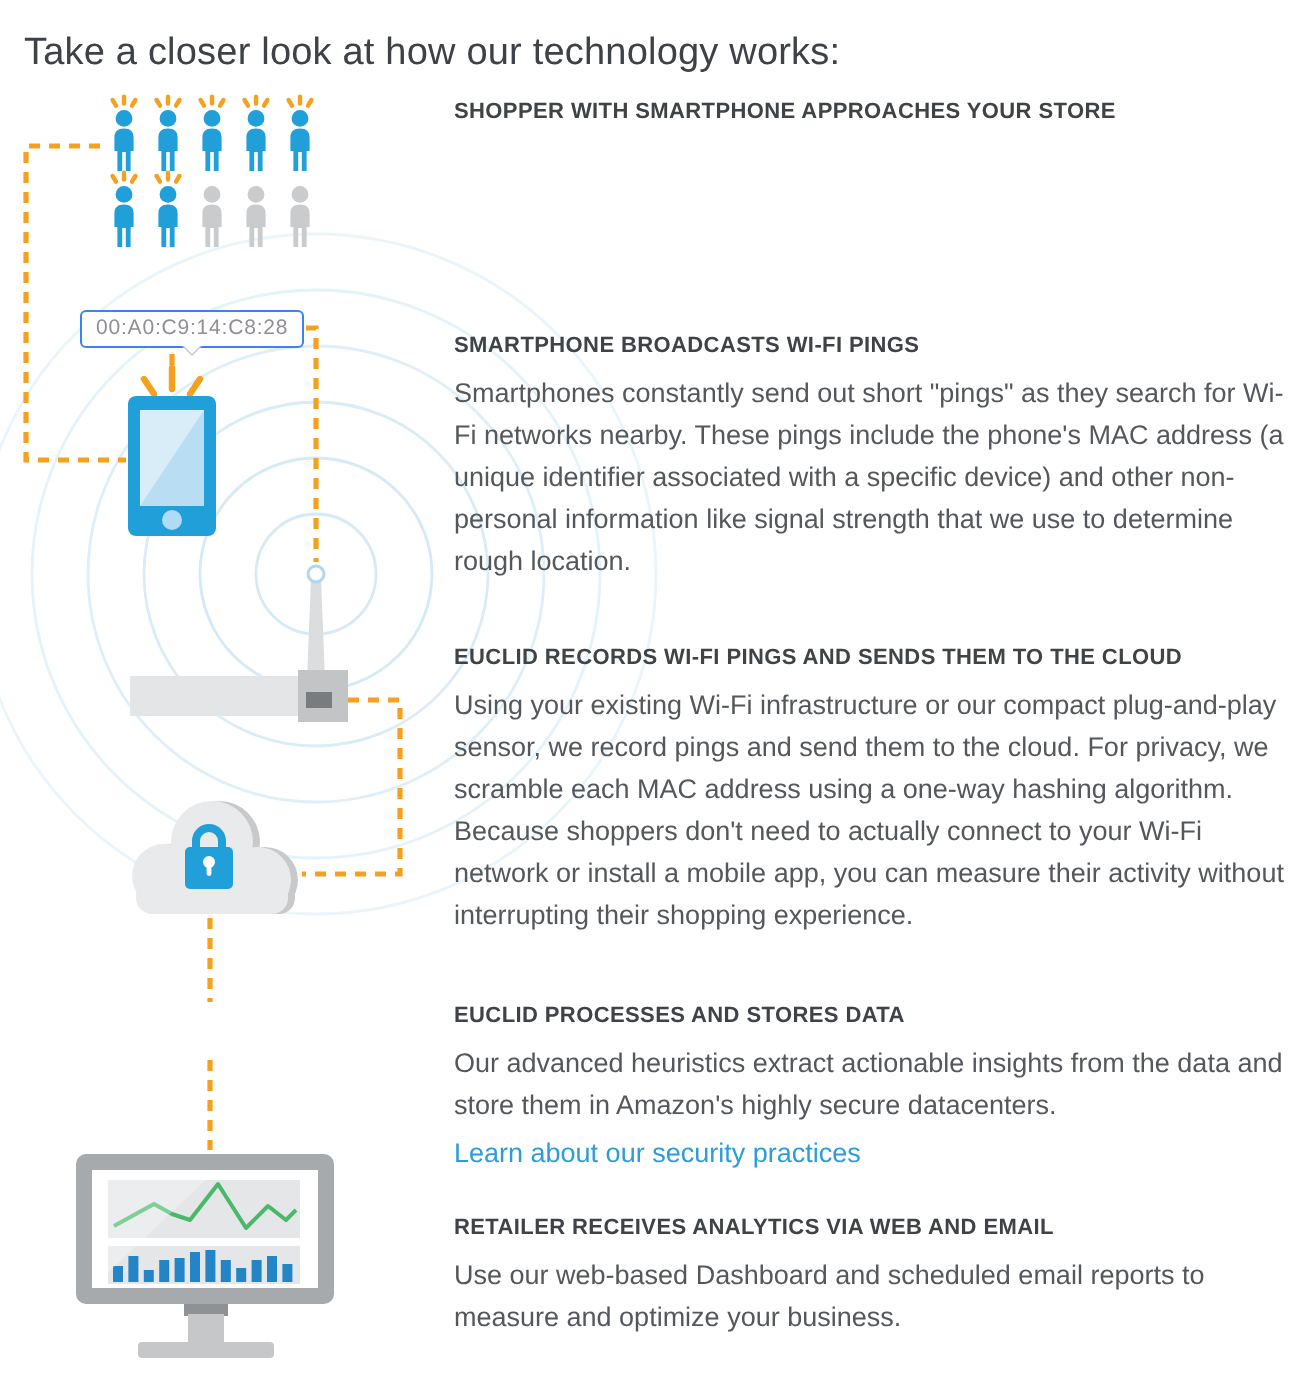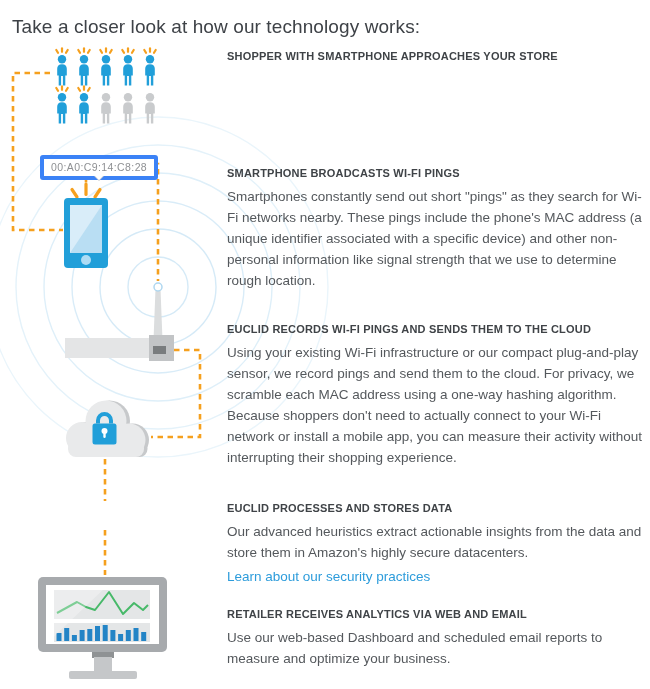--- a/index.html
+++ b/index.html
@@ -10,21 +10,21 @@
   }
   #page-title {
     position:absolute; left:0; top:4px; margin:12px;
     font-size:19px; font-weight:400; color:#3E4247; letter-spacing:.1px;
   }
   #diagram-svg { position:absolute; left:0; top:0; z-index:0; }
 
   
   .mac-label {
     position:absolute; z-index:2;
-    background:#ffffff; border:4px solid #3b82f6; border-radius:3px;
+    background:#ffffff; border:1px solid #3b82f6; border-radius:3px;
     padding:2px 7px 3px; font-size:10.5px; letter-spacing:.4px; color:#8E9093;
     white-space:nowrap;
   }
   .mac-label::before {
     content:""; position:absolute; left:50%; top:100%; margin-left:-5px;
     border:5px solid transparent; border-top-color:#C8C9CA; border-bottom:none;
   }
   .mac-label::after {
     content:""; position:absolute; left:50%; top:calc(100% - 1.5px); margin-left:-5px;
     border:5px solid transparent; border-top-color:#ffffff; border-bottom:none;

